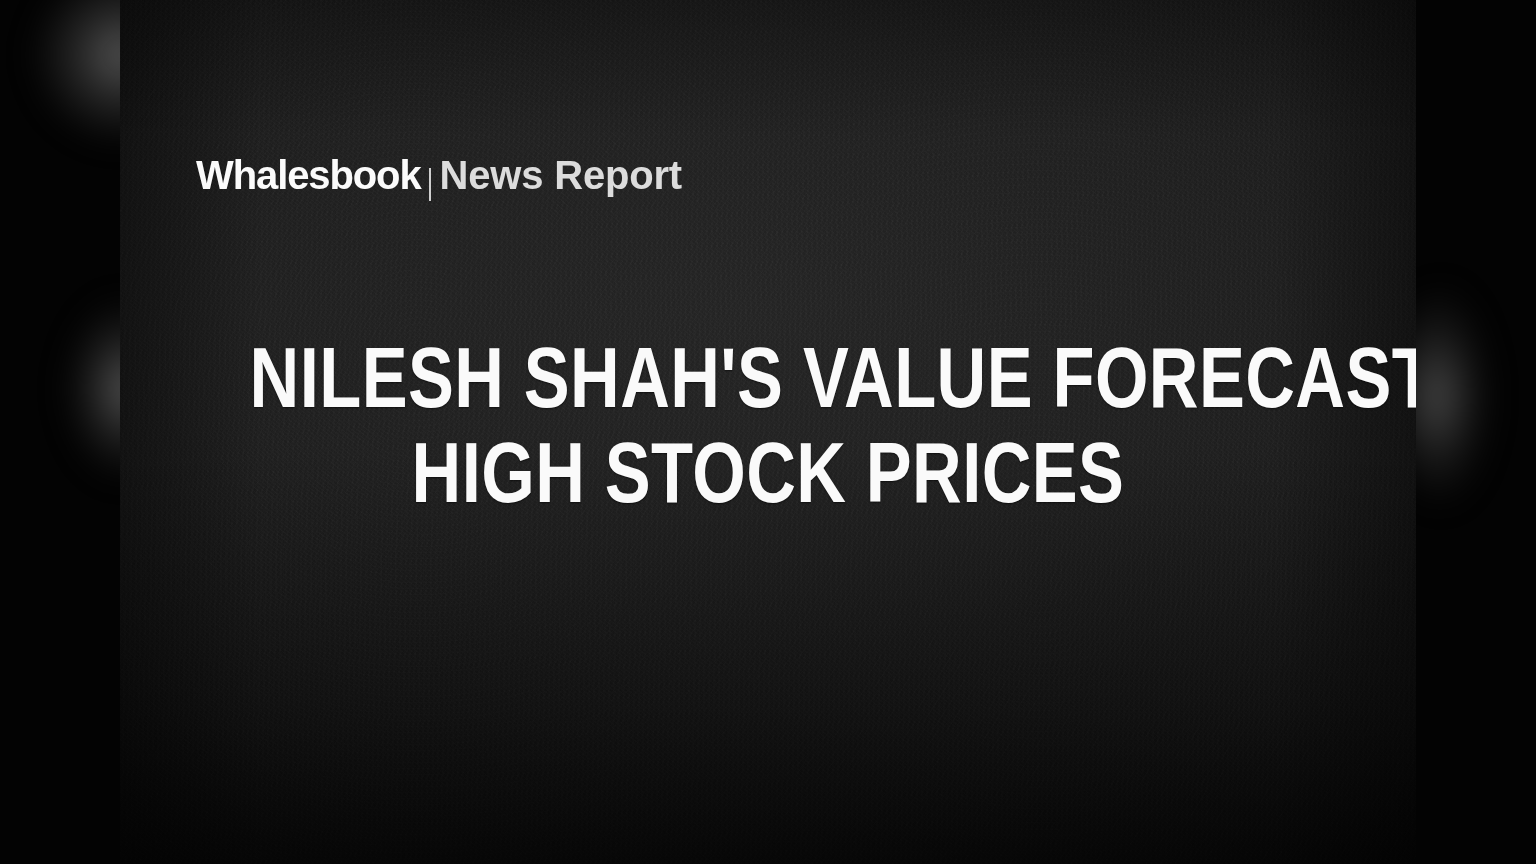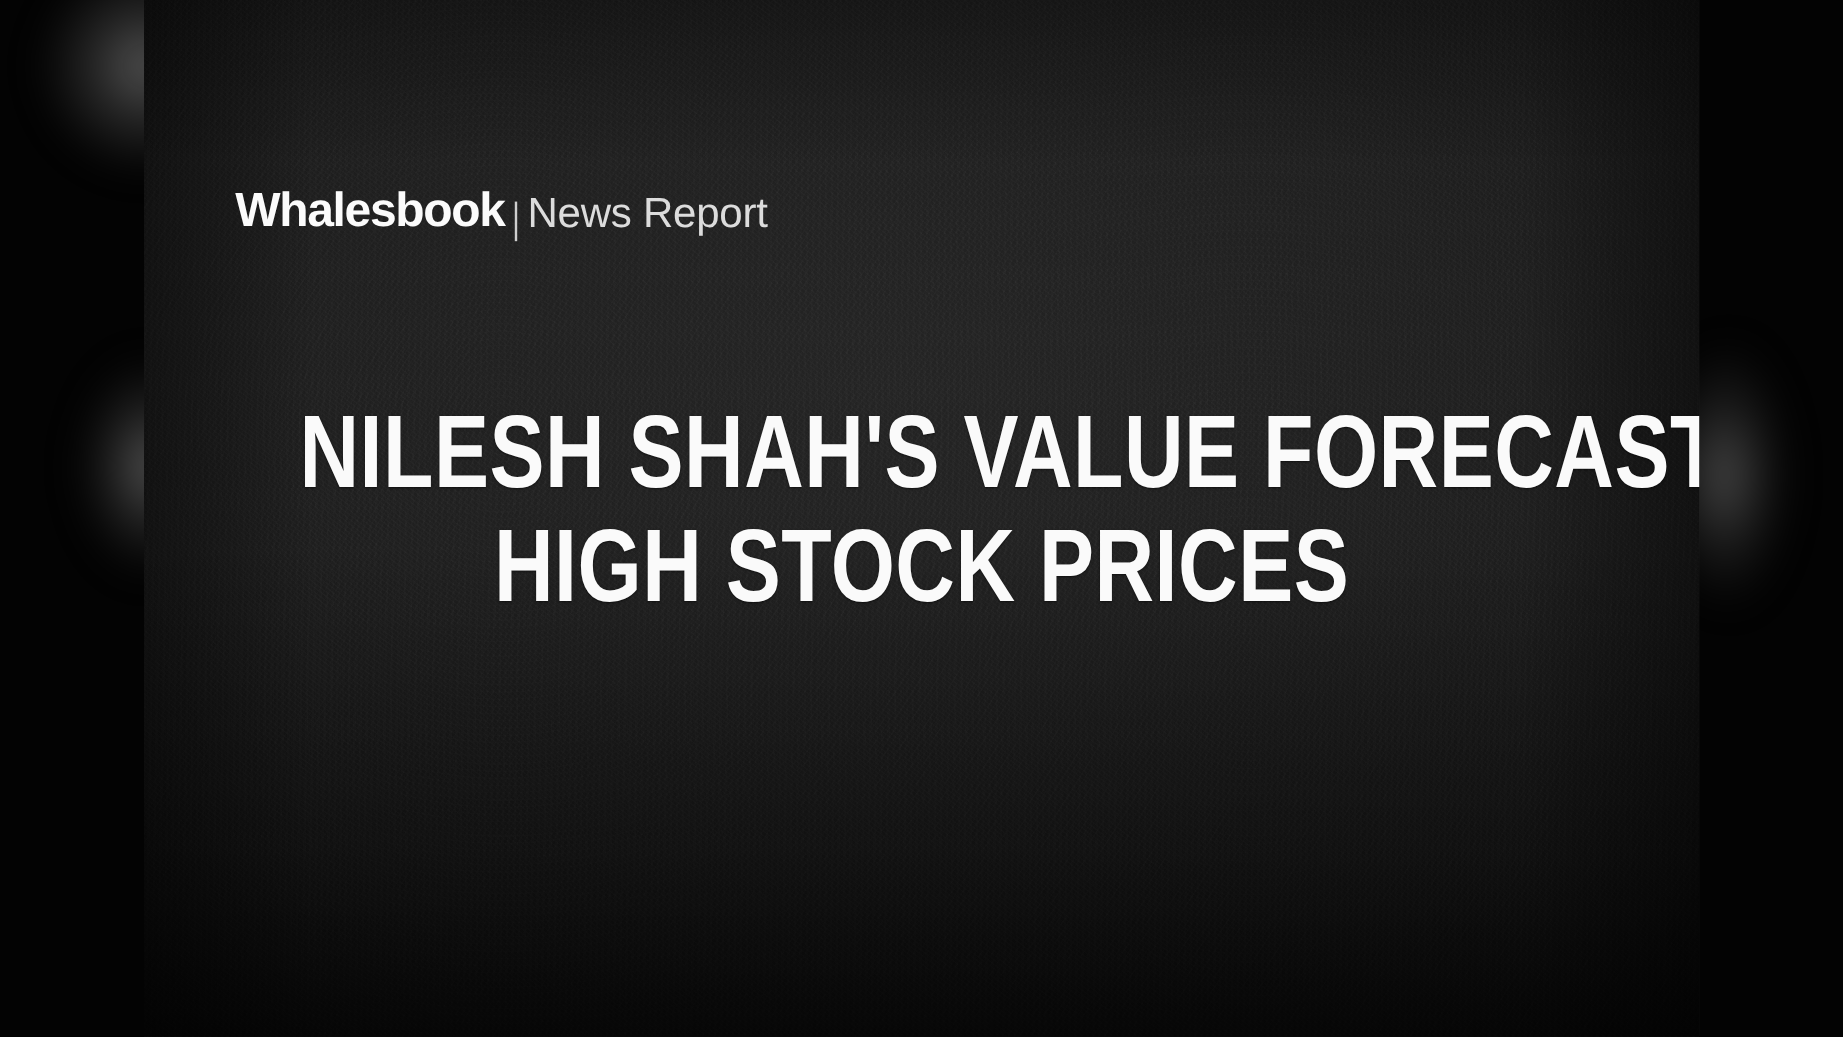--- a/index.html
+++ b/index.html
@@ -139,22 +139,22 @@
   }
   #brand-divider {
     display:inline-block;
     width:2px;
     height:33px;
     background:#cfcfcf;
     margin:0 9px 0 8px;
     transform:translateY(3px);
   }
   #brand-suffix {
-    font-size:35px;
-    font-weight:400;
+    font-size:40px;
+    font-weight:700;
     letter-spacing:-0.2px;
     color:#dcdcdc;
     font-family:"Liberation Sans", sans-serif;
   }
 
   
   #headline {
     position:absolute;
     left:0; top:330px;
     width:1296px;

